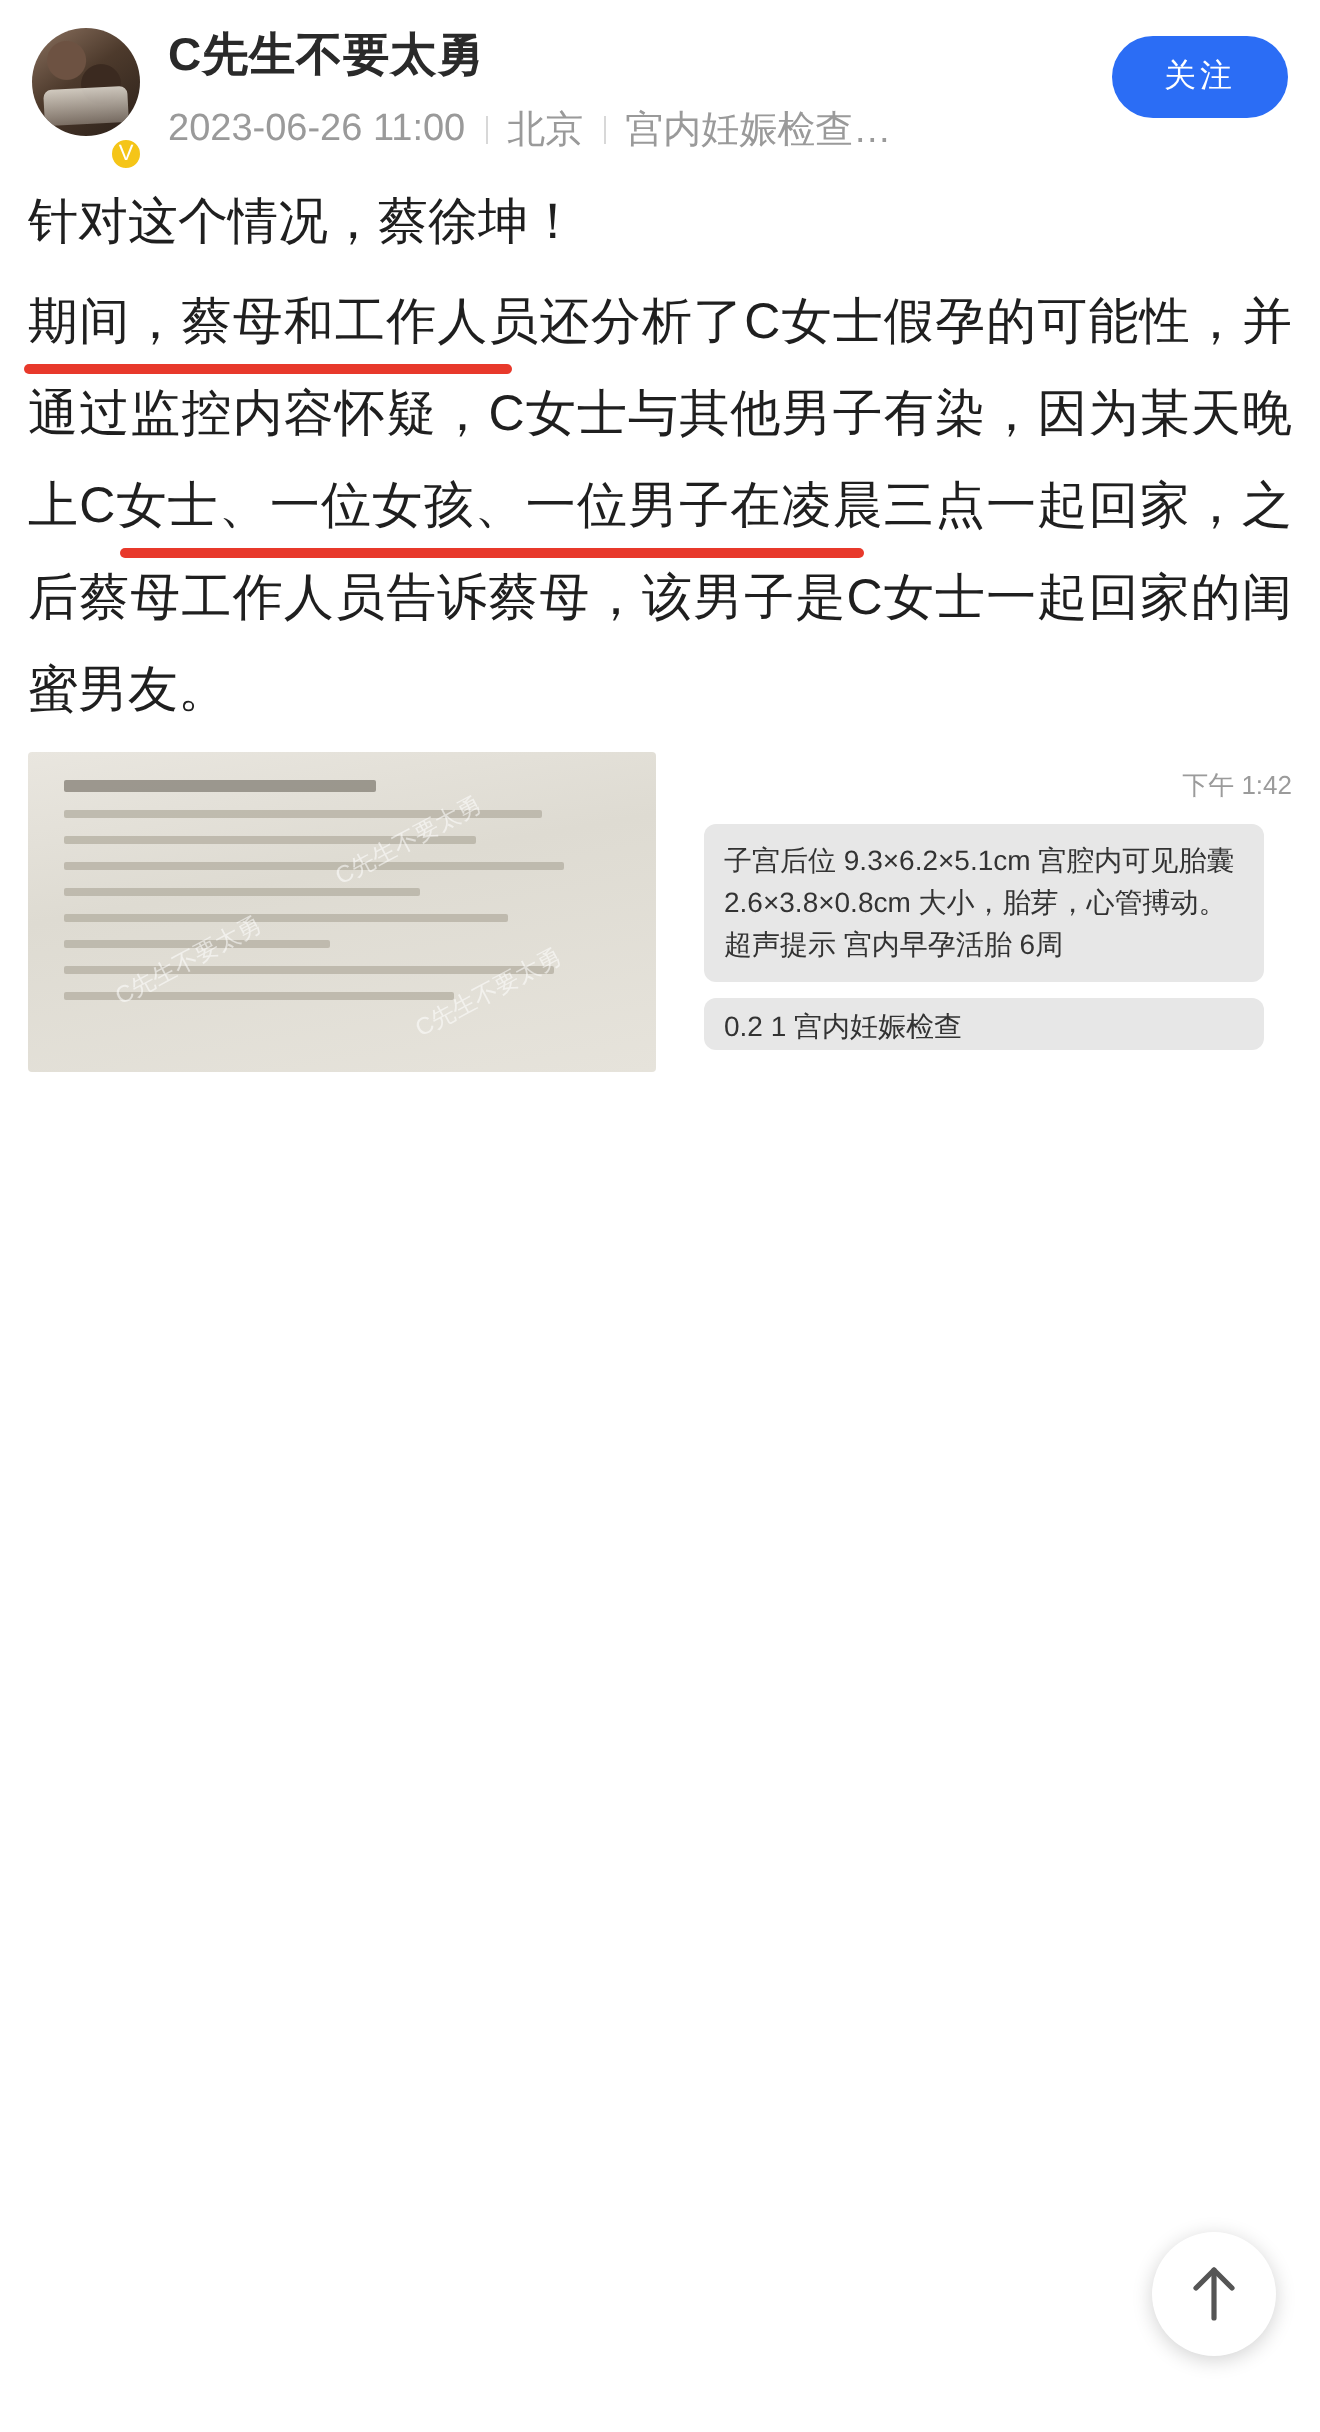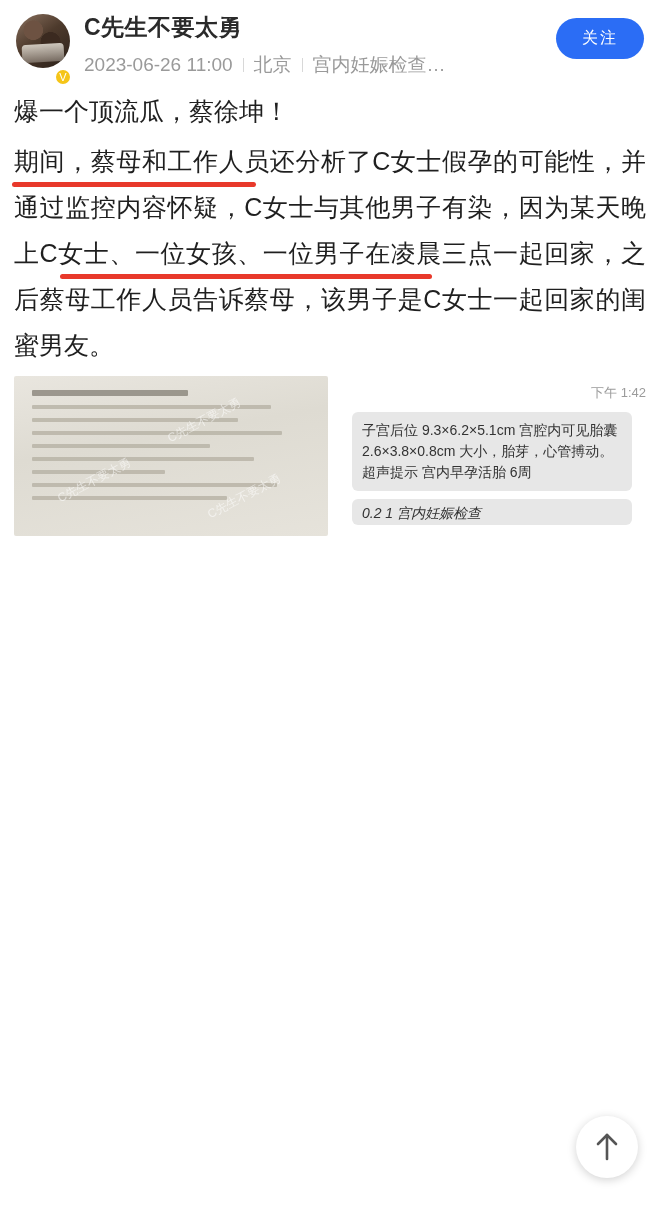--- a/index.html
+++ b/index.html
@@ -220,21 +220,20 @@
   }
   .bubble2 {
     margin: 8px 14px 0 14px;
     background: #e7e7e7;
     border-radius: 6px;
     padding: 6px 10px;
     font-size: 14px;
     color: #333333;
     height: 14px;
     overflow: hidden;
-    font-style: italic;
   }
 
   
   .fab {
     position: absolute;
     right: 22px;
     bottom: 38px;
     width: 62px;
     height: 62px;
     border-radius: 50%;
@@ -262,21 +261,21 @@
       <span class="sep"></span>
       <span>北京</span>
       <span class="sep"></span>
       <span class="topic">宫内妊娠检查…</span>
     </div>
   </div>
   <button class="follow-btn">关注</button>
 </div>
 
 <div class="article">
-  <p class="para first-para">爆一个顶流瓜，蔡徐坤！</p>
+  <p class="para first-para">针对这个情况，蔡徐坤！</p>
   <p class="para">期间，蔡母和工作人员还分析了C女士假孕的可能性，并通过监控内容怀疑，C女士与其他男子有染，因为某天晚上C女士、一位女孩、一位男子在凌晨三点一起回家，之后蔡母工作人员告诉蔡母，该男子是C女士一起回家的闺蜜男友。</p>
 </div>
 
 <div class="underline-1"></div>
 <div class="underline-2"></div>
 
 <div class="images">
   <div class="img-card img-left">
     <div class="doc-lines">
       <i></i>

